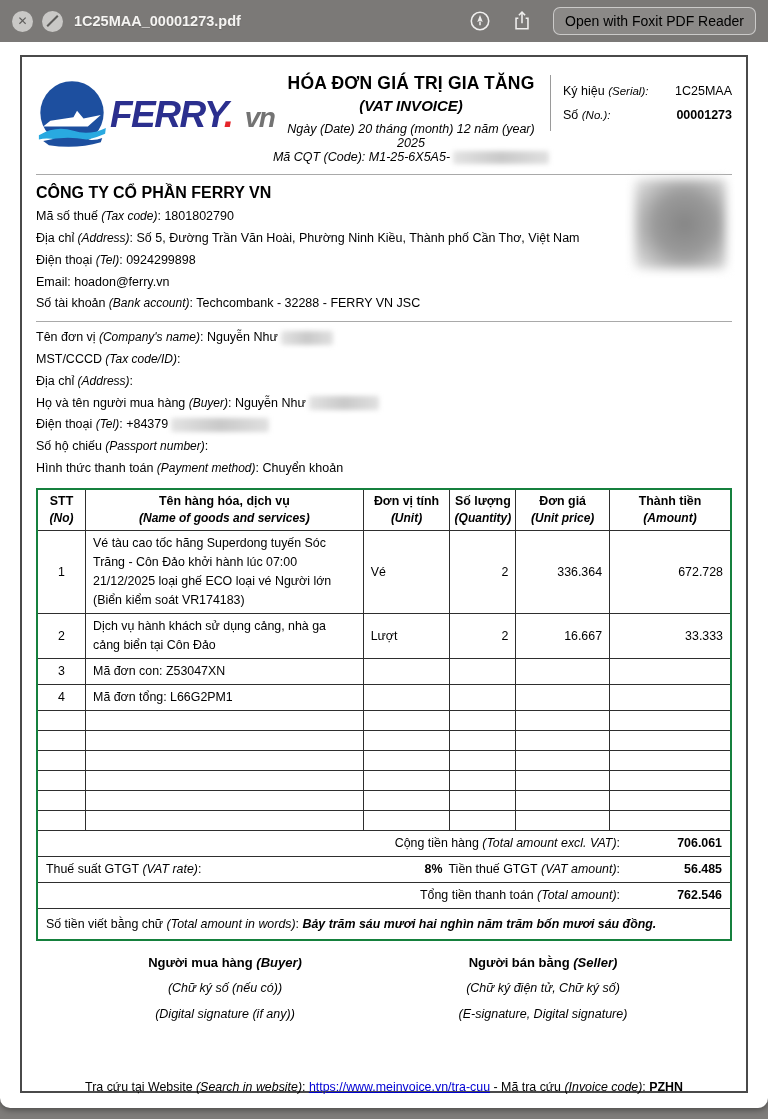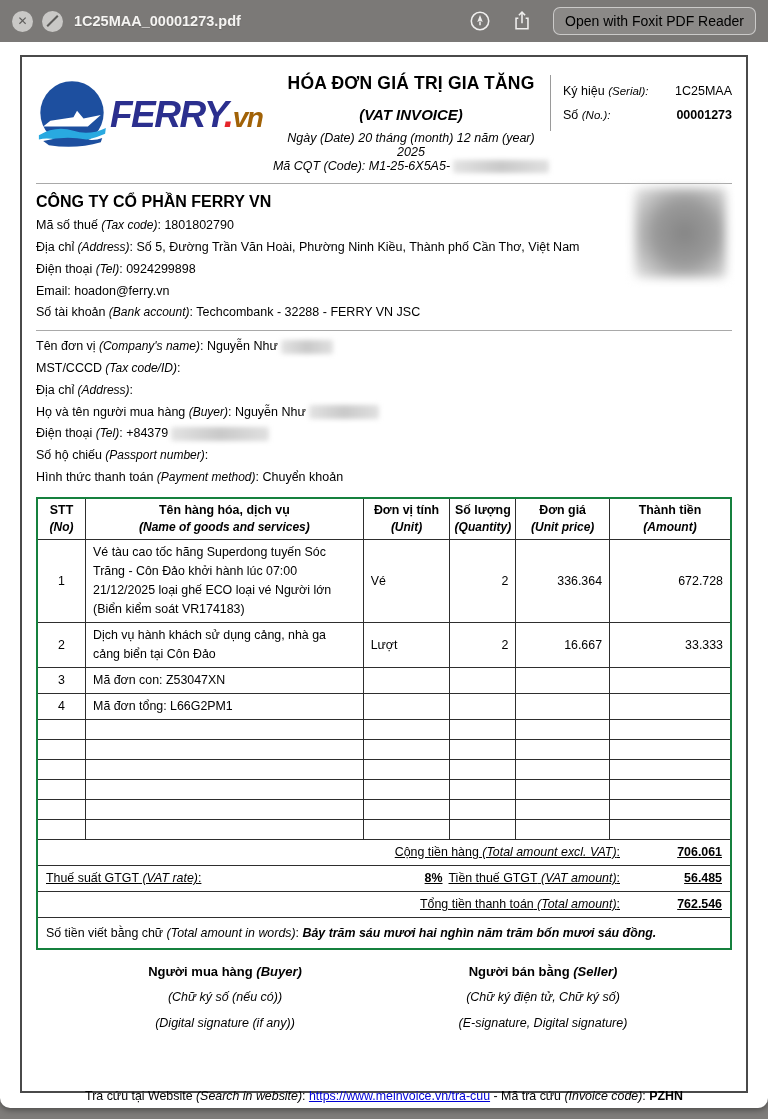--- a/index.html
+++ b/index.html
@@ -31,24 +31,24 @@
   .blur-chip { display:inline-block; vertical-align:middle; background:linear-gradient(90deg,#e3e3e3,#c9c9c9,#e0e0e0);
                filter:blur(2.5px); border-radius:2px; height:14px; margin-left:3px; }
 
   
   .inv-header { display:flex; align-items:flex-start; padding:6px 0 10px; border-bottom:1px solid #a9a9a9; }
   .logo-box { width:236px; flex:none; display:flex; align-items:center; padding-top:8px; }
   .logo-circle { width:72px; height:72px; flex:none; }
   .logo-text { font-style:italic; font-weight:bold; letter-spacing:-1.5px; margin-left:2px; white-space:nowrap; }
   .logo-ferry { font-size:37px; color:#2b2f8e; }
   .logo-dot { font-size:37px; color:#e5252a; }
-  .logo-vn { font-size:28px; color:#a16207; }
+  .logo-vn { font-size:28px; color:#737373;margin-left:12px; }
   .inv-center { flex:1; text-align:center; padding-top:2px; }
   .inv-title { font-size:17.5px; font-weight:bold; letter-spacing:.2px; }
-  .inv-subtitle { font-size:15px; font-weight:bold; font-style:italic; margin-top:12px; }
+  .inv-subtitle { font-size:15px; font-weight:bold; font-style:italic; margin-top:3px; }
   .inv-date { font-size:12.5px; font-style:italic; margin-top:8px; }
   .inv-code { font-size:12.5px; font-style:italic; }
   .inv-serialbox { width:182px; flex:none; border-left:1px solid #9a9a9a; padding:4px 0 4px 12px;
                    margin-top:4px; font-size:12.5px; }
   .serial-row { display:flex; justify-content:space-between; line-height:24px; }
   .serial-lbl .it { font-size:11.5px; }
 
   
   .seller-section { padding:5px 0 6px; border-bottom:1px solid #a9a9a9; position:relative; }
   .seller-name { font-size:16px; font-weight:bold; line-height:26px; }
@@ -65,21 +65,21 @@
   table.items th { padding:3px 2px; line-height:17px; }
   .th-vi { font-weight:bold; }
   .th-en { font-weight:bold; font-style:italic; font-size:12px; }
   td.c-no { text-align:center; }
   td.c-name { text-align:left; padding:3px 7px; line-height:19px; }
   td.c-unit { text-align:left; padding:3px 7px; }
   td.c-qty, td.c-price, td.c-amount { text-align:right; padding:3px 7px; }
   tr.row-sm td { height:23px; }
   tr.row-empty td { height:20px; }
   td.tot-cell { padding:4px 8px; border-top:2px solid #2e2e2e; }
-  .tot-row { display:flex; align-items:flex-end; line-height:17px;text-decoration:underline; }
+  .tot-row { display:flex; align-items:flex-end; line-height:17px; }
   .spacer { flex:1; }
   .tot-value { width:102px; text-align:right; font-weight:bold; }
   .vat-label { margin-left:6px; }
   .words-row { line-height:18px; padding:2px 0; }
 
   
   .sig-section { display:flex; margin:10px 30px 0; }
   .sig-col { flex:1; text-align:center; }
   .sig-title { font-size:13px; font-weight:bold; line-height:24px; }
   .sig-line { font-size:12.5px; font-style:italic; line-height:26px; }

